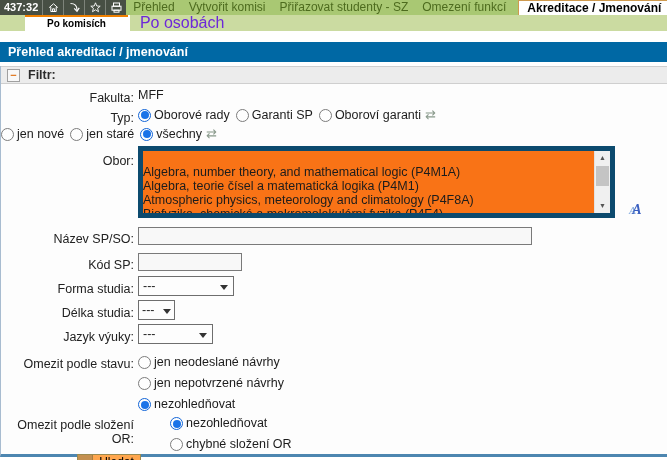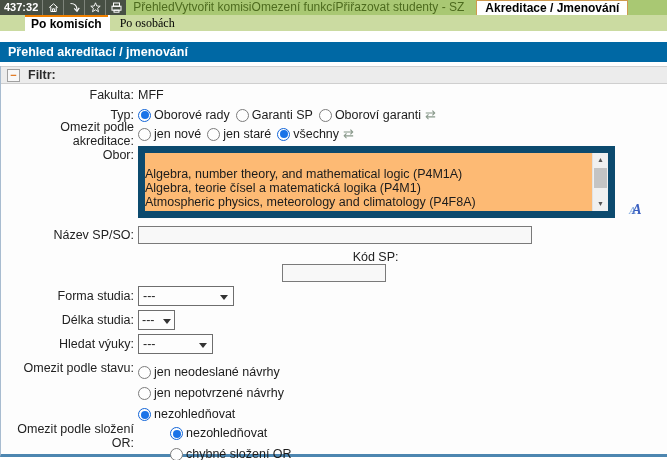--- a/index.html
+++ b/index.html
@@ -7,70 +7,70 @@
     font-family:"Liberation Sans", sans-serif; font-size:12.5px; color:#1c1c1c; }
   .page { position:relative; width:667px; height:460px; }
 
   
   .topbar { display:flex; align-items:stretch; height:15px; background:#a9c873; }
   .toolbox { display:flex; align-items:stretch; background:#474f44; flex:none; }
   .timer { color:#fff; font-weight:bold; font-size:11px; line-height:15px; padding:0 4px; }
   .tool-btn { width:21px; display:flex; align-items:center; justify-content:center;
     border-left:1px solid #7d837a; cursor:pointer; }
   .tool-btn svg { display:block; }
-  .menu { display:flex; align-items:center; padding:0 0 0 7px; }
+  .menu { display:flex; align-items:center; gap:14px; padding:0 0 0 7px; }
   .menu-item { color:#4d6b1e; font-size:12px; line-height:15px; white-space:nowrap; cursor:pointer; }
   .tab1-active { background:#fff; border:1px solid #cf9a4e; border-bottom:none;
     font-weight:bold; font-size:12px; line-height:14px; padding:0 8px; margin-left:12px;
     white-space:nowrap; cursor:pointer; color:#000; }
 
   
   .subtabs { display:flex; align-items:stretch; height:16px; background:#cbdba1; }
   .subtab-spacer { width:25px; flex:none; }
   .subtab-active { background:#fff; border-top:2px solid #f08000; font-weight:bold;
-    font-size:12px; line-height:14px; padding:0 6px; color:#000; cursor:pointer; white-space:nowrap; }
-  .subtab { border-left:2px solid #fff; color:#000000; font-size:12px; line-height:16px;
-    padding:0 10px; cursor:pointer; white-space:nowrap;font-family:Liberation Serif, serif; }
+    font-size:10px; line-height:14px; padding:0 22px; color:#000; cursor:pointer; white-space:nowrap; }
+  .subtab { border-left:2px solid #fff; color:#6d28d9; font-size:16px; line-height:16px;
+    padding:0 10px; cursor:pointer; white-space:nowrap; }
 
   
   .titlebar { margin-top:11px; height:20px; background:#0068a4; color:#fff; font-weight:bold;
     font-size:12.5px; line-height:20px; padding-left:8px; }
 
   
   .panel { margin-top:4px; height:391px; border-left:1px solid #a8bcd0;
     border-bottom:3px solid #4d86b0; background:#fdfdfd; }
   .panel-header { height:18px; background:#ececec; border-top:1px solid #cfcfcf;
     border-bottom:1px solid #cfcfcf; display:flex; align-items:center; padding-left:6px; }
   .collapse-btn { width:13px; height:13px; background:#f8f8f8; border:1px solid #a0a0a0;
     color:#e07820; font-weight:bold; font-size:11px; line-height:11px; text-align:center;
     cursor:pointer; flex:none; }
   .panel-title { font-weight:bold; color:#2b2b2b; margin-left:8px; }
 
   .row { display:flex; align-items:center; }
   .row.top { align-items:flex-start; }
-  .rlabel { width:137px; flex:none; text-align:right; padding-right:4px; color:#222; }
+  .rlabel { width:137px; flex:none; text-align:right; padding-right:4px; color:#222;margin-top:6px; }
   .rctrl { display:flex; align-items:center; }
   .rctrl.stack { flex-direction:column; align-items:flex-start; }
 
   
   .opt { display:inline-flex; align-items:flex-end; cursor:pointer; }
   .radio { width:13px; height:13px; border-radius:50%; border:1px solid #7c7c7c;
     background:#fefefe; display:inline-block; position:relative; flex:none; }
   .radio.checked { border-color:#1265d8; }
   .radio.checked::after { content:""; position:absolute; left:1.5px; top:1.5px; right:1.5px;
     bottom:1.5px; border-radius:50%; background:#1a73e8; }
   .optlabel { padding:0 0 0 3px; }
   .opt + .opt { margin-left:6px; }
   .stack .opt { height:21px; }
 
   .refresh { color:#8a9a8c; font-size:13px; margin-left:4px; cursor:pointer; }
 
   
   .listwrap { display:flex; align-items:flex-end; }
-  .listbox { width:477px; height:72px; border:7px solid #0c4a6e; background:#fdba74;
+  .listbox { width:477px; height:72px; border:5px solid #0c4a6e; background:#f97316;
     position:relative; overflow:hidden; }
   .list-items { padding:0 2px 0 3px; }
   .list-item { font-size:12.5px; line-height:14px; white-space:nowrap; cursor:pointer; }
   .lb-scroll { position:absolute; top:0; right:0; bottom:0; width:16px; background:#f0f0f0;
     border-left:1px solid #e2e2e2; cursor:pointer; }
   .lb-arrow { position:absolute; left:0; width:15px; height:14px; color:#555; font-size:7px;
     text-align:center; line-height:14px; }
   .lb-up { top:0; } .lb-down { bottom:0; }
   .lb-thumb { position:absolute; left:1px; top:15px; width:13px; height:20px; background:#c4c4c4; }
   .aa-icon { margin-left:14px; margin-bottom:2px; cursor:pointer; font-style:italic;
@@ -93,21 +93,21 @@
   .btn-search .btn-grip { width:15px; background:#c49050; border-right:1px solid #a87d40; flex:none; }
   .btn-search .btn-face { flex:1; background:#ffa64d; color:#000; font-size:12px;
     line-height:15px; text-align:center; }
 
   
   .r-fakulta { margin-top:3px; height:16px; }
   .r-typ { height:19px; margin-top:2px; }
   .r-akred { height:19px; }
   .r-obor { margin-top:3px; }
   .r-nazev { margin-top:8px; }
-  .r-kod { margin-top:6px;flex-direction:column; }
+  .r-kod { margin-top:6px; }
   .r-forma { margin-top:4px; }
   .r-delka { margin-top:4px; }
   .r-jazyk { margin-top:4px; }
   .r-stav { margin-top:4px; }
   .r-slozeni { margin-top:-2px;gap:32px; }
   .r-btn { margin-top:3px; }
 </style>
 </head>
 <body>
 
@@ -136,22 +136,22 @@
         <svg width="11" height="11" viewBox="0 0 11 11">
             <rect x="2.5" y="1" width="6" height="3.2" stroke="#fff" stroke-width="1" fill="none"></rect>
             <rect x="1" y="4.2" width="9" height="4" stroke="#fff" stroke-width="1" fill="none"></rect>
             <rect x="3" y="8.2" width="5" height="2" stroke="#fff" stroke-width="1" fill="none"></rect>
           </svg>
       </span>
     </div>
     <nav class="menu">
       <span class="menu-item">Přehled</span>
       <span class="menu-item">Vytvořit komisi</span>
+      <span class="menu-item">Přiřazovat studenty - SZ</span>
       <span class="menu-item">Omezení funkcí</span>
-      <span class="menu-item">Přiřazovat studenty - SZ</span>
     </nav>
     <div class="tab1-active">Akreditace / Jmenování</div>
 
   </div>
 
   <div class="subtabs">
     <div class="subtab-spacer"></div>
     <div class="subtab-active">Po komisích</div>
     <div class="subtab">Po osobách</div>
   </div>
@@ -182,21 +182,20 @@
         </span>
         <span class="opt">
           <span class="radio"></span>
           <span class="optlabel">Oboroví garanti</span>
         </span>
         <span class="refresh">⇄</span>
       </span>
     </div>
 
     <div class="row r-akred">
-      <span class="rlabel">Omezit podle akreditace:</span>
       <span class="rctrl">
         <span class="opt">
           <span class="radio"></span>
           <span class="optlabel">jen nové</span>
         </span>
         <span class="opt">
           <span class="radio"></span>
           <span class="optlabel">jen staré</span>
         </span>
         <span class="opt">
@@ -256,21 +255,21 @@
       <span class="rlabel">Délka studia:</span>
       <span class="rctrl">
         <span class="sel" style="width:37px; padding-left:3px;">
           <span>---</span>
           <span class="chev" style="right:3px;"></span>
         </span>
       </span>
     </div>
 
     <div class="row r-jazyk">
-      <span class="rlabel">Hledat výuky:</span>
+      <span class="rlabel">Jazyk výuky:</span>
       <span class="rctrl">
         <span class="sel" style="width:75px;">
           <span>---</span>
           <span class="chev"></span>
         </span>
       </span>
     </div>
 
     <div class="row top r-stav">
       <span class="rlabel" style="padding-top:3px;">Omezit podle stavu:</span>

